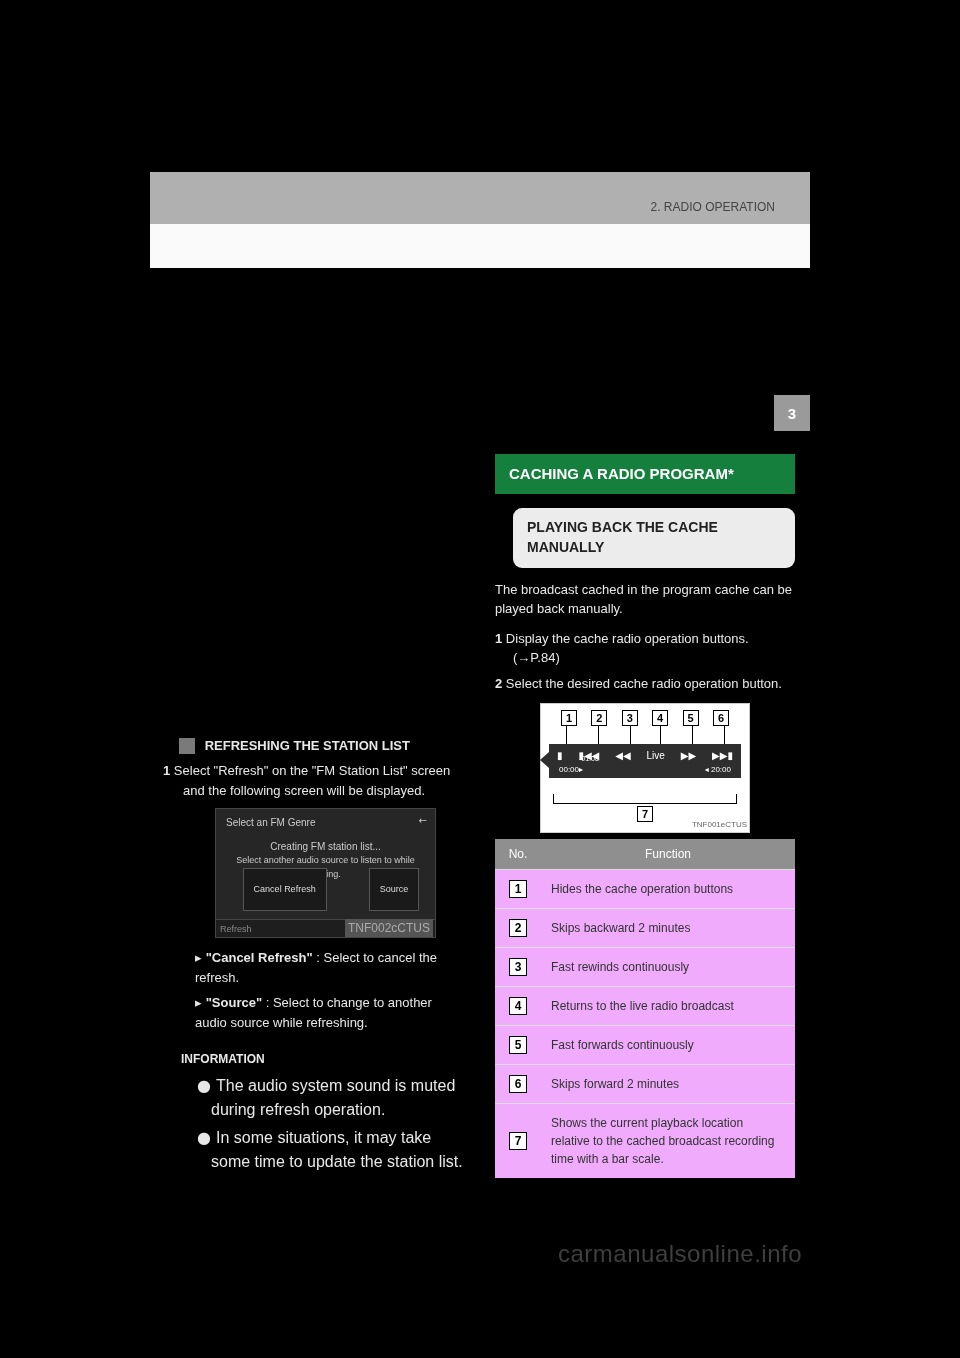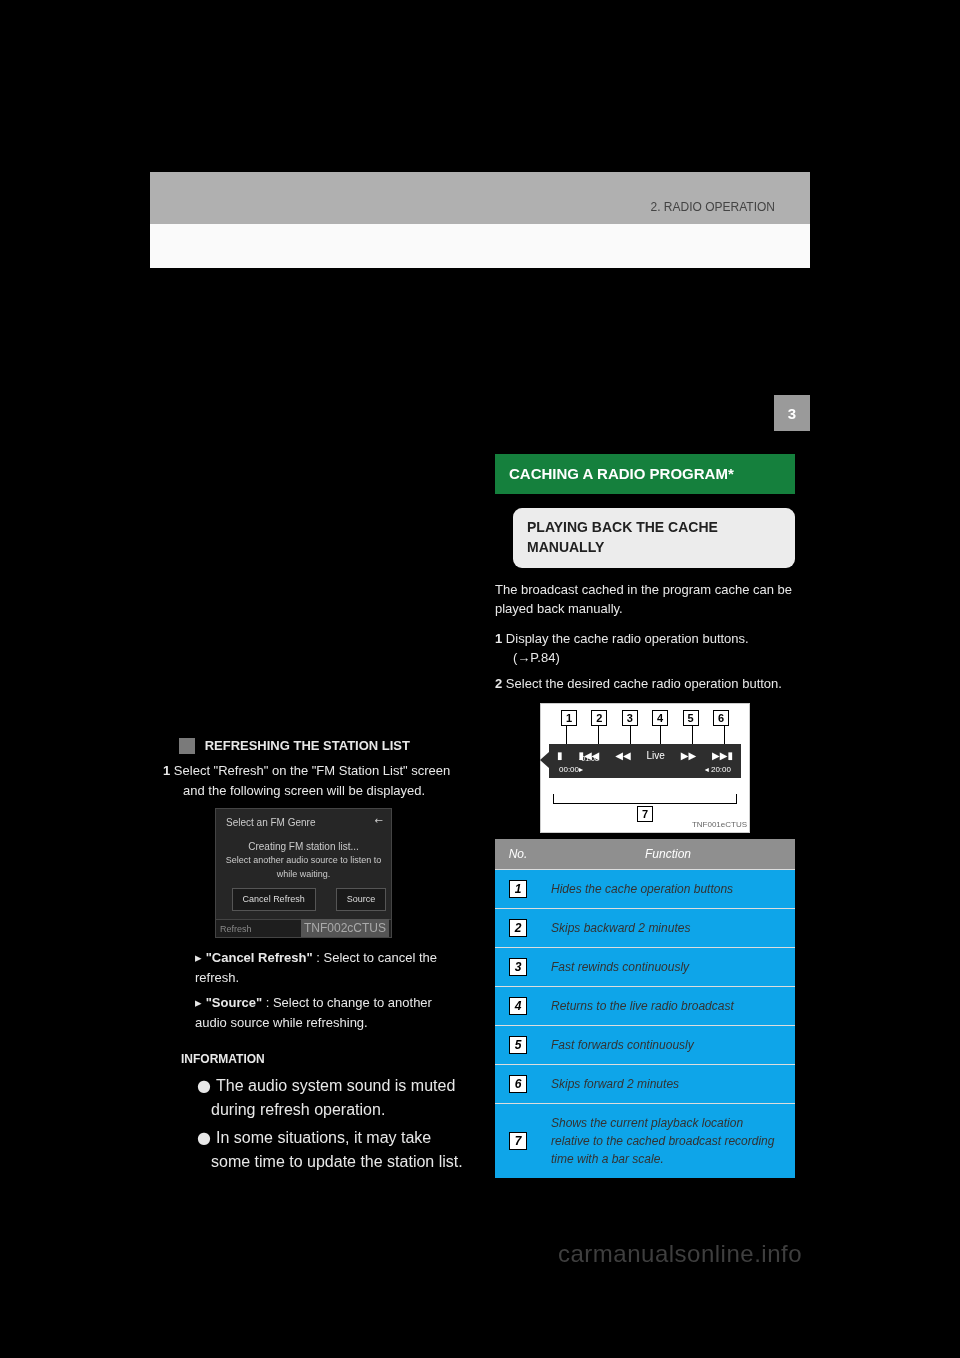--- a/index.html
+++ b/index.html
@@ -17,27 +17,27 @@
   .side-tab { position: absolute; right: 150px; top: 395px; width: 36px; height: 36px; background: #9a9a9a; display:flex; align-items:center; justify-content:center; font-size:15px; color:#fff; font-weight:bold; }
 
   
   .content { position: absolute; left: 165px; right: 165px; top: 270px; bottom: 180px; display: flex; gap: 30px; align-items: flex-end; }
   .col { flex: 1; font-size: 13px; line-height: 1.5; }
 
   .num-label { display:inline-block; width:16px; height:16px; background:#7a7a7a; vertical-align:middle; margin-right:6px; }
   .glyph { font-family: "DejaVu Sans", Arial; }
 
   
-  .mini-screen { width: 177px; height: 130px; background:#262626; border:1px solid #444; margin: 8px 0 10px 50px; position:relative; font-size:10px; color:#ccc; }
+  .mini-screen { width: 221px; height: 130px; background:#262626; border:1px solid #444; margin: 8px 0 10px 50px; position:relative; font-size:10px; color:#ccc; }
   .mini-title { position:absolute; top:6px; left:10px; font-size:10px; }
   .mini-back { position:absolute; top:4px; right:8px; font-size:10px; }
   .mini-msg { text-align:center; margin-top:30px; font-size:10px; }
   .mini-sub { text-align:center; font-size:9px; padding:0 6px; }
   .mini-btns { position:absolute; bottom:26px; left:0; right:0; display:flex; justify-content:space-around; }
-  .mini-btn { background:#1a1a1a; border:1px solid #555; padding:4px 10px; font-size:9px; color:#ddd;margin-left:11px; }
+  .mini-btn { background:#1a1a1a; border:1px solid #555; padding:14px 10px; font-size:9px; color:#ddd;margin-left:11px; }
   .mini-footer { position:absolute; bottom:0; left:0; right:0; height:18px; background:#1e1e1e; border-top:1px solid #444; font-size:9px; padding-left:4px; line-height:18px; color:#888; }
   .mini-tag { position:absolute; bottom:0; right:2px; font-size:12px; color:#aaa; background:#555; padding:0 3px; }
 
   
   .bold { font-weight: bold; }
 
   
   .gray-box { background:#15803d; color:#fff; padding:10px 14px; font-size:15px; font-weight:bold; line-height:1.35; margin-bottom:14px; }
   .white-box { background:#ececec; color:#222; padding:10px 14px; font-size:14px; font-weight:bold; line-height:1.4; margin: 12px 0 12px 18px; border-radius: 9px; }
 
@@ -49,21 +49,21 @@
   .call-lines .ln { position:absolute; top:0; width:1px; height:18px; background:#000; }
   .playbar { position:absolute; top:40px; left:8px; right:8px; height:34px; background:#2e2e2e; }
   .playbar-inner { display:flex; justify-content:space-around; align-items:center; height:20px; color:#fff; font-size:10px; padding-top:3px; }
   .pb-time { position:absolute; bottom:2px; left:10px; right:10px; display:flex; justify-content:space-between; font-size:8px; color:#fff; }
   .play-tri { position:absolute; left:-9px; top:8px; width:0; height:0; border-top:8px solid transparent; border-bottom:8px solid transparent; border-left:9px solid #2e2e2e; transform: scaleX(-1); }
   .bottom-bracket { position:absolute; bottom:28px; left:12px; right:12px; height:10px; border-bottom:1px solid #000; border-left:1px solid #000; border-right:1px solid #000; }
   .bottom-call { position:absolute; bottom:10px; left:50%; transform:translateX(-50%); }
   .diag-tag { position:absolute; bottom:1px; right:2px; font-size:8px; color:#666; }
 
   
-  .fn-table { width: 100%; border-collapse: collapse; font-size: 12px; background:#0ea5e9; color:#333;font-style:italic; }
+  .fn-table { width: 100%; border-collapse: collapse; font-size: 12px; background:#f0abfc; color:#333; }
   .fn-table th { background:#8f8f8f; color:#fff; font-weight:normal; padding:6px 8px; font-size:12px; }
   .fn-table td { padding:10px 10px; vertical-align: middle; border-top:1px solid #ddd; }
   .fn-num { width:46px; text-align:center; }
   .boxnum { display:inline-block; width:18px; height:18px; border:1px solid #000; background:#fff; color:#000; font-size:12px; font-weight:bold; line-height:16px; text-align:center; }
 
   .watermark { position:absolute; bottom:90px; right:158px; font-size:24px; color:#3f3f3f; font-family: Arial; letter-spacing:0.5px;margin-top:35px; }
 
   .left-para { margin-left: 20px; text-indent:-20px; margin-bottom:4px; }
   .bullet-item { margin-left: 30px; text-indent:-14px; font-size:16px; margin-bottom:4px; }
   .left-note { margin-left:30px; margin-top:6px; font-size:13px; }

